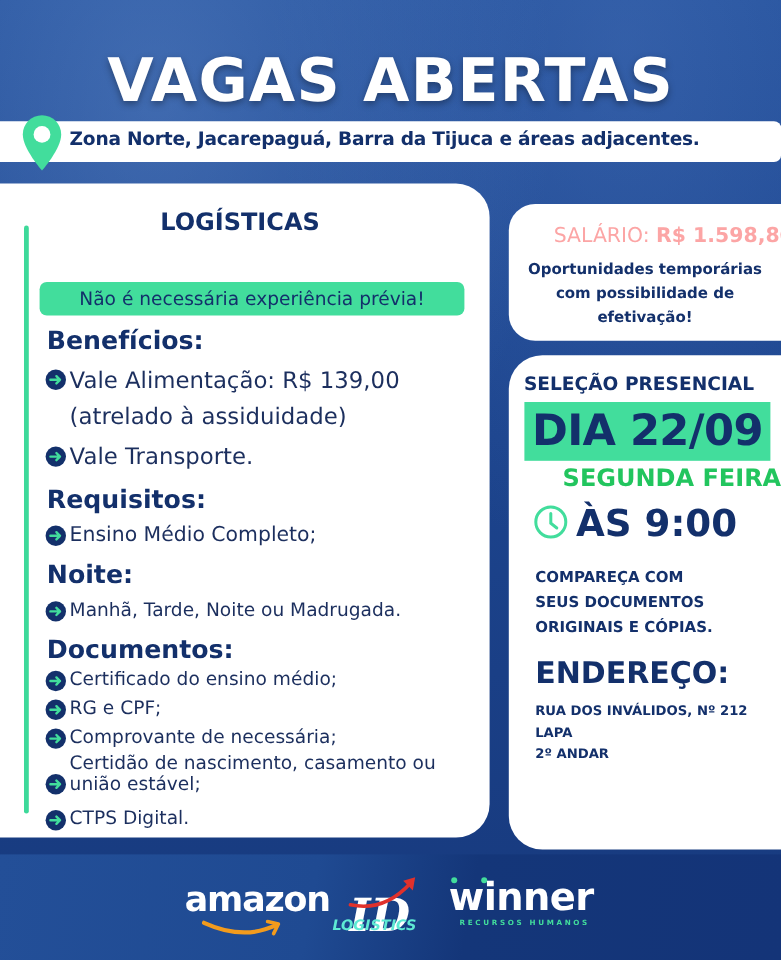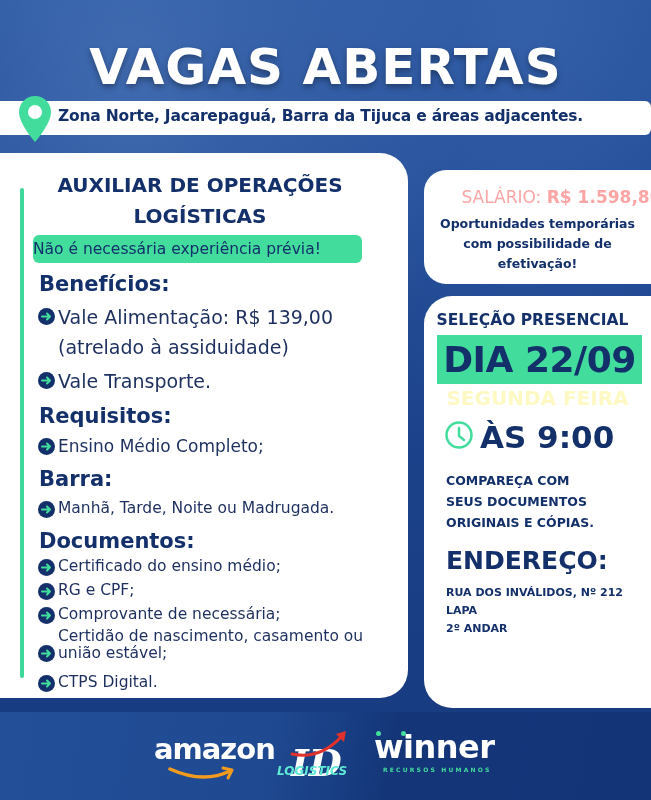--- a/index.html
+++ b/index.html
@@ -46,23 +46,23 @@
   .accent-line {
     position: absolute; left: 20px; top: 188px; width: 4px; height: 490px;
     background: #3ed99a; border-radius: 2px;
   }
   .job-title {
     position: absolute; left: 30px; width: 340px; top: 170px;
     text-align: center; color: #13306b;
     font-family: "DejaVu Sans", sans-serif; font-weight: bold; font-size: 20px; line-height: 31px;
   }
   .no-exp {
-    position: absolute; left: 33px; top: 235px; width: 329px; height: 28px;
+    position: absolute; left: 33px; top: 235px; width: 354px; height: 28px;
     background: #42dd9c; border-radius: 6px;
-    color: #13306b; font-size: 15.5px; line-height: 28px; text-align: left;
+    color: #13306b; font-size: 15.5px; line-height: 28px; text-align: center;
     font-family: "DejaVu Sans", sans-serif;
   }
   .section-h {
     position: absolute; left: 39px; color: #13306b;
     font-family: "DejaVu Sans", sans-serif; font-weight: bold; font-size: 21px;
   }
   .item {
     position: absolute; left: 38px; display: flex; align-items: flex-start;
     color: #1c2f5e; font-family: "DejaVu Sans", sans-serif;
   }
@@ -101,22 +101,22 @@
     position: absolute; left: 424px; width: 217px; top: 311px; text-align: center;
     color: #13306b; font-family: "DejaVu Sans", sans-serif; font-weight: bold; font-size: 15.5px;
   }
   .day-box {
     position: absolute; left: 437px; top: 335px; width: 205px; height: 49px;
     background: #42dd9c; text-align: center; color: #13306b;
     font-family: "DejaVu Sans", sans-serif; font-weight: bold; font-size: 36px; line-height: 49px;
     letter-spacing: -0.5px;
   }
   .weekday {
-    position: absolute; left: 424px; width: 227px; top: 386px; text-align: center;
-    color: #fef9c3; font-family: "DejaVu Sans", sans-serif; font-weight: bold; font-size: 20px;
+    position: absolute; left: 424px; width: 227px; top: 386px; text-align: right;
+    color: #22c55e; font-family: "DejaVu Sans", sans-serif; font-weight: bold; font-size: 20px;
   }
   .time-row {
     position: absolute; left: 444px; top: 419px; display: flex; align-items: center;
   }
   .time-text {
     color: #13306b; font-family: "DejaVu Sans", sans-serif; font-weight: bold; font-size: 31px; margin-left: 6px;
   }
   .bring-docs {
     position: absolute; left: 446px; top: 470px; width: 200px;
     color: #13306b; font-family: "DejaVu Sans", sans-serif; font-weight: bold; font-size: 12.5px; line-height: 21px;
@@ -167,21 +167,20 @@
     <path d="M17 1 C8 1 1 8 1 17 C1 29 17 47 17 47 C17 47 33 29 33 17 C33 8 26 1 17 1 Z" fill="#42dd9c"></path>
     <circle cx="17" cy="17" r="7" fill="#ffffff"></circle>
   </svg>
 </div>
 <div class="loc-text">Zona Norte, Jacarepaguá, Barra da Tijuca e áreas adjacentes.</div>
 
 <div class="panel-left"></div>
 <div class="accent-line"></div>
 
 <div class="job-title">
-  <div>AUXILIAR DE OPERAÇÕES</div>
   <div>LOGÍSTICAS</div>
 </div>
 <div class="no-exp">Não é necessária experiência prévia!</div>
 
 <div class="section-h" style="top:272px">Benefícios:</div>
 
 <div class="item lg" style="top:302px">
   <span class="bullet">
     <svg width="13" height="13" viewBox="0 0 13 13">
         <path d="M2 6.5 H10 M7 3.5 L10 6.5 L7 9.5" stroke="#42dd9c" stroke-width="2" fill="none" stroke-linecap="round" stroke-linejoin="round"></path>
@@ -204,21 +203,21 @@
 <div class="section-h" style="top:404px">Requisitos:</div>
 <div class="item md" style="top:435px">
   <span class="bullet">
     <svg width="13" height="13" viewBox="0 0 13 13">
         <path d="M2 6.5 H10 M7 3.5 L10 6.5 L7 9.5" stroke="#42dd9c" stroke-width="2" fill="none" stroke-linecap="round" stroke-linejoin="round"></path>
       </svg>
   </span>
   <div>Ensino Médio Completo;</div>
 </div>
 
-<div class="section-h" style="top:467px">Barra:</div>
+<div class="section-h" style="top:467px">Noite:</div>
 <div class="item sm" style="top:499px">
   <span class="bullet">
     <svg width="13" height="13" viewBox="0 0 13 13">
         <path d="M2 6.5 H10 M7 3.5 L10 6.5 L7 9.5" stroke="#42dd9c" stroke-width="2" fill="none" stroke-linecap="round" stroke-linejoin="round"></path>
       </svg>
   </span>
   <div>Manhã, Tarde, Noite ou Madrugada.</div>
 </div>
 
 <div class="section-h" style="top:529px">Documentos:</div>

